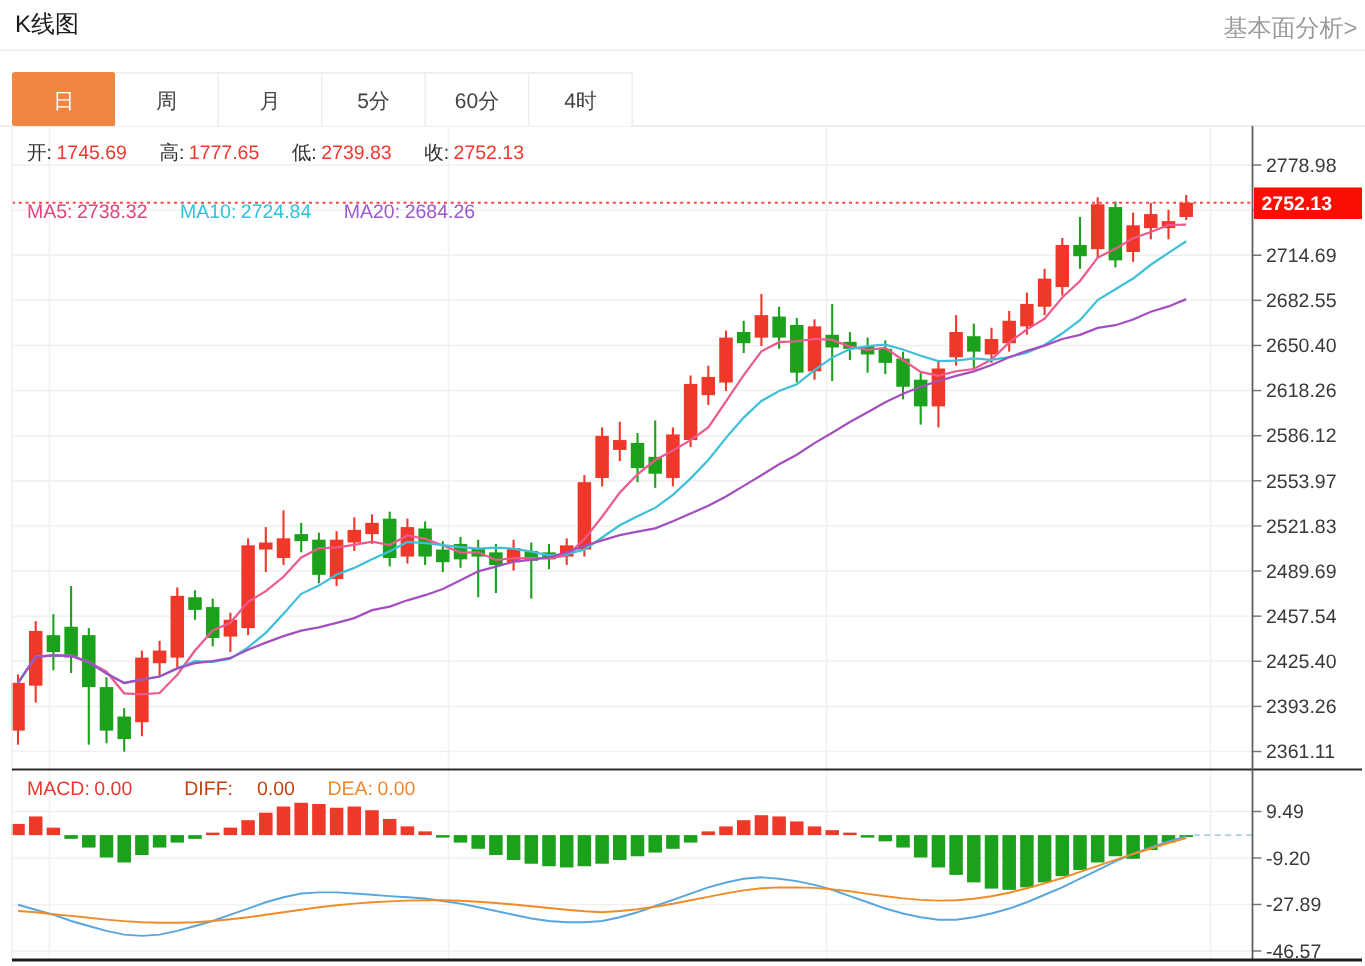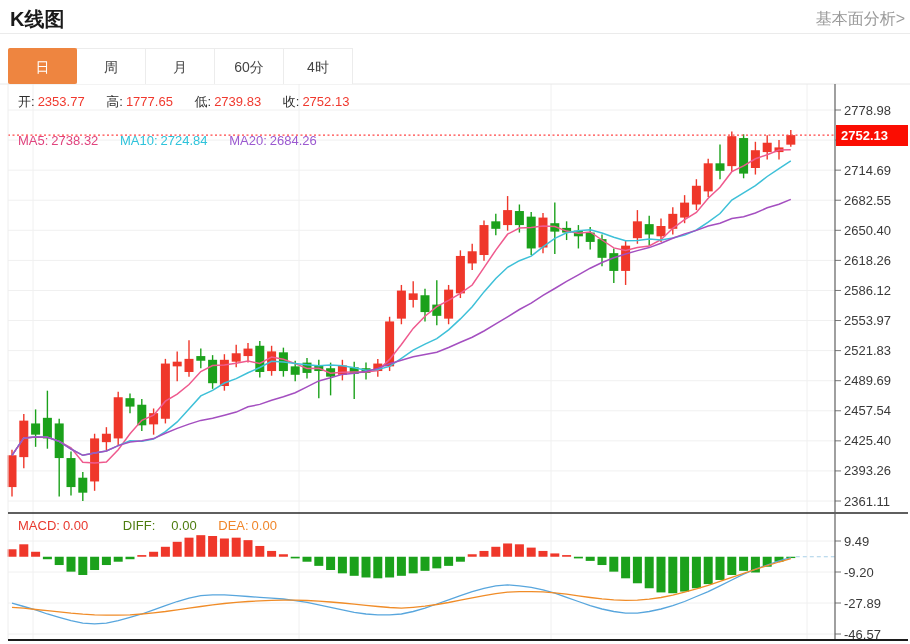--- a/index.html
+++ b/index.html
@@ -1,36 +1,36 @@
 <!DOCTYPE html>
 <html><head>
 <meta charset="utf-8">
 <style>
   html,body{margin:0;padding:0;background:#fff;}
   body{font-family:"Liberation Sans","DejaVu Sans",sans-serif;}
   #page{position:relative;width:910px;height:644px;background:#fff;overflow:hidden;}
   #chart-svg{position:absolute;left:0;top:0;}
-  .hdr-title{position:absolute;left:10px;top:6px;font-size:20px;font-weight:bold;color:#1a1a1a;}
+  .hdr-title{position:absolute;left:10px;top:6px;font-size:16px;font-weight:normal;color:#1a1a1a;}
   .hdr-link{position:absolute;right:5px;top:9px;font-size:16px;color:#999;cursor:pointer;}
   .hdr-divider{position:absolute;left:0;top:33px;width:910px;height:1px;background:#ebebeb;}
   #tab-bar{position:absolute;left:8px;top:48px;display:flex;}
   .tab{width:69px;height:36px;line-height:36px;text-align:center;font-size:14px;color:#444;
        background:#fff;border-top:1px solid #ececec;border-right:1px solid #ececec;cursor:pointer;box-sizing:border-box;}
   .tab:first-child{border-left:1px solid #ececec;}
   .tab.active{background:#ee8540;color:#fff;border-color:#ee8540;border-radius:2px;}
   .info-row{position:absolute;left:18px;font-size:13px;white-space:nowrap;z-index:3;}
   .info-row span{margin-right:3px;}
   .gap{display:inline-block;width:12px;}
   .lbl{color:#2f2f2f;}
   .val-red{color:#f0392e;}
   .ma5{color:#e0447e;}
   .ma10{color:#2fc3db;}
   .ma20{color:#9b59d0;}
   .macd-red{color:#e8382e;}
-  .diff-blue{color:#4d7c0f;padding-left:13px;}
+  .diff-blue{color:#c2410c;padding-left:13px;}
   .dea-orange{color:#f0862a;}
   #price-badge{position:absolute;left:836px;top:125px;width:72px;height:21px;line-height:21px;
        background:#fb0d02;color:#fff;font-size:13px;font-weight:bold;padding-left:5px;box-sizing:border-box;z-index:4;}
 </style>
 </head>
 <body>
 
 <div id="page">
   <svg id="chart-svg" width="910" height="644">
       <line x1="33" y1="84" x2="33" y2="640" stroke="#f0f0f0" stroke-width="1"></line>
@@ -307,26 +307,27 @@
     </svg>
 
   <div class="hdr-title">K线图</div>
   <div class="hdr-link">基本面分析&gt;</div>
   <div class="hdr-divider"></div>
 
   <div id="tab-bar">
       <div class="tab active">日</div>
       <div class="tab">周</div>
       <div class="tab">月</div>
+      <div class="tab">5分</div>
       <div class="tab">60分</div>
       <div class="tab">4时</div>
     </div>
 
   <div class="info-row" style="top:93px;">
-    <span class="lbl">开:</span><span class="val-red">2353.77</span><span class="gap"></span>
+    <span class="lbl">开:</span><span class="val-red">1745.69</span><span class="gap"></span>
     <span class="lbl">高:</span><span class="val-red">1777.65</span><span class="gap"></span>
     <span class="lbl">低:</span><span class="val-red">2739.83</span><span class="gap"></span>
     <span class="lbl">收:</span><span class="val-red">2752.13</span>
   </div>
 
   <div class="info-row" style="top:114px;margin-top:19px;">
     <span class="ma5">MA5:</span><span class="ma5">2738.32</span><span class="gap"></span>
     <span class="ma10">MA10:</span><span class="ma10">2724.84</span><span class="gap"></span>
     <span class="ma20">MA20:</span><span class="ma20">2684.26</span>
   </div>

